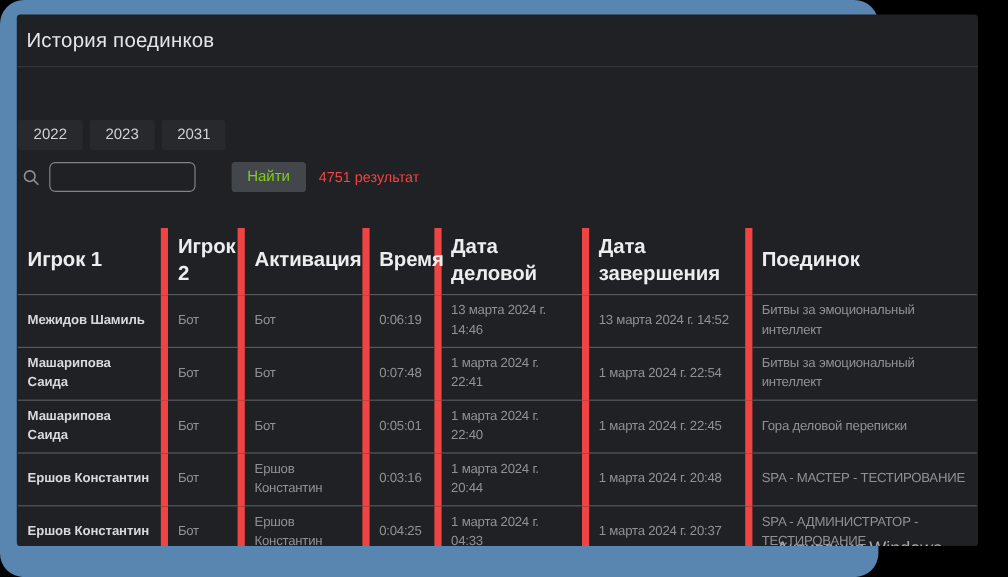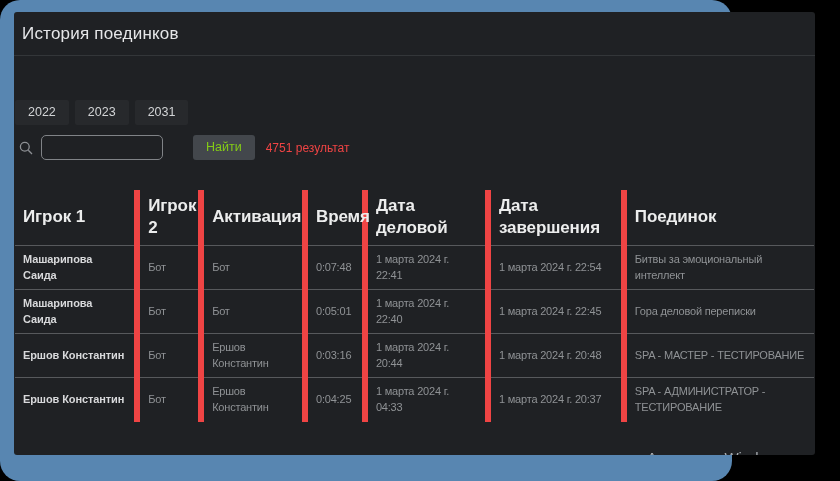--- a/index.html
+++ b/index.html
@@ -85,20 +85,29 @@
               <th>Игрок 2</th>
               <th>Активация</th>
               <th>Время</th>
               <th>Дата деловой</th>
               <th>Дата завершения</th>
               <th>Поединок</th>
             </tr>
         </thead>
         <tbody>
             <tr>
+              <td class="c-player1">Межидов Шамиль</td>
+              <td>Бот</td>
+              <td>Бот</td>
+              <td>0:06:19</td>
+              <td>13 марта 2024 г. 14:46</td>
+              <td>13 марта 2024 г. 14:52</td>
+              <td>Битвы за эмоциональный интеллект</td>
+            </tr>
+            <tr>
               <td class="c-player1">Машарипова Саида</td>
               <td>Бот</td>
               <td>Бот</td>
               <td>0:07:48</td>
               <td>1 марта 2024 г. 22:41</td>
               <td>1 марта 2024 г. 22:54</td>
               <td>Битвы за эмоциональный интеллект</td>
             </tr>
             <tr>
               <td class="c-player1">Машарипова Саида</td>

